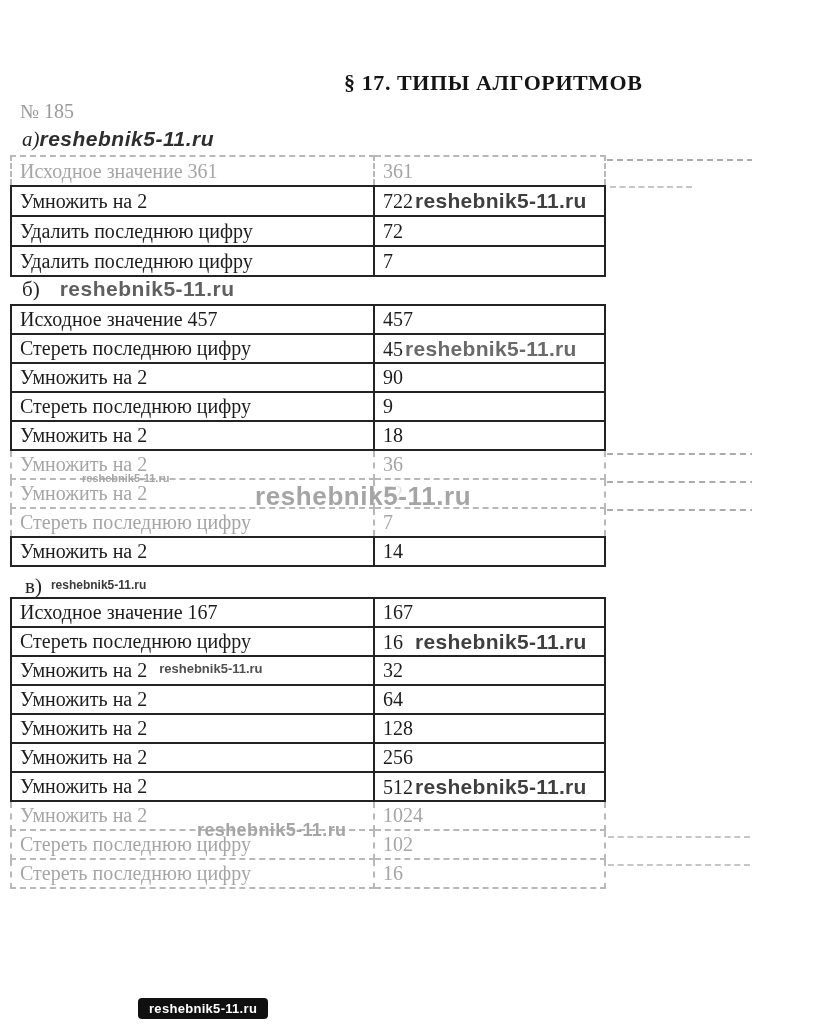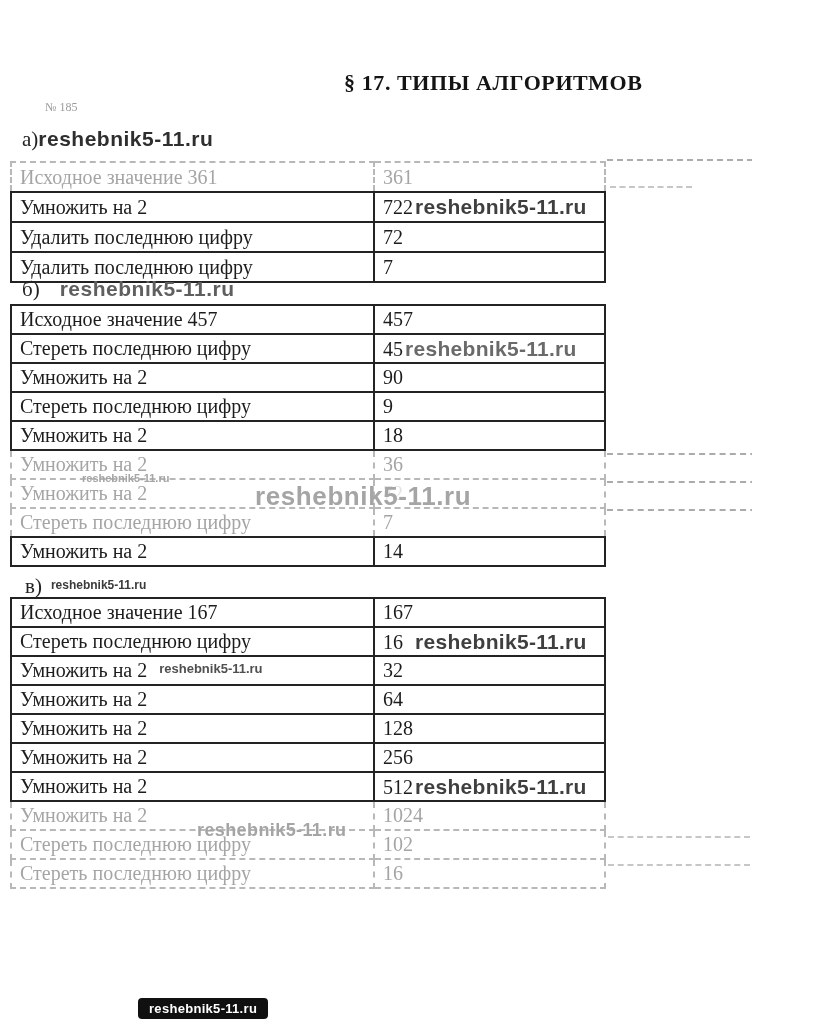--- a/index.html
+++ b/index.html
@@ -5,21 +5,21 @@
   html,body{margin:0;padding:0;background:#ffffff;}
   .page{
     position:relative;width:752px;height:1024px;background:#ffffff;
     font-family:"Liberation Serif",serif;color:#1c1c1c;overflow:hidden;
   }
   .header{
     position:absolute;top:70px;left:344px;font-size:22px;font-weight:bold;
     letter-spacing:0.6px;color:#141414;
   }
   .problem{
-    position:absolute;top:100px;left:20px;font-size:12px;color:#9a9a9a;margin-left:25px;
+    position:absolute;top:100px;left:20px;font-size:20px;color:#9a9a9a;
   }
   .sec-label{position:absolute;left:22px;font-size:21px;color:#222;white-space:nowrap;}
   .wm{font-family:"Liberation Sans",sans-serif;font-weight:bold;white-space:nowrap;}
   .wm-label-dark{font-size:21px;color:#2e2e2e;letter-spacing:0.5px;}
   .wm-label-gray{font-size:21px;color:#5f5f5f;letter-spacing:0.5px;margin-left:20px;}
   .wm-label-tiny{font-size:12px;color:#3a3a3a;margin-left:9px;vertical-align:4px;}
   table.steps{
     position:absolute;left:10px;border-collapse:collapse;width:596px;table-layout:fixed;
     background:transparent;
   }
@@ -64,24 +64,24 @@
   .dash.lite{border-top-color:#c6c6c6;}
 </style>
 </head>
 <body>
 
 <div class="page">
 
   <div class="header">§ 17. ТИПЫ АЛГОРИТМОВ</div>
   <div class="problem">№ 185</div>
 
-  <div class="sec-label" style="top:127px;">
+  <div class="sec-label" style="top:127px;font-style:italic;">
     <span>а)</span><span class="wm wm-label-dark">reshebnik5-11.ru</span>
   </div>
-  <table class="steps t-a" style="top:161px;">
+  <table class="steps t-a" style="top:155px;">
       <tbody>
         <tr class="faded">
           <td class="op"><span>Исходное значение 361</span></td>
           <td class="val"><span>361</span></td>
         </tr>
         <tr>
           <td class="op"><span>Умножить на 2</span></td>
           <td class="val"><span>722</span><span class="wm-val dark">reshebnik5-11.ru</span></td>
         </tr>
         <tr>

